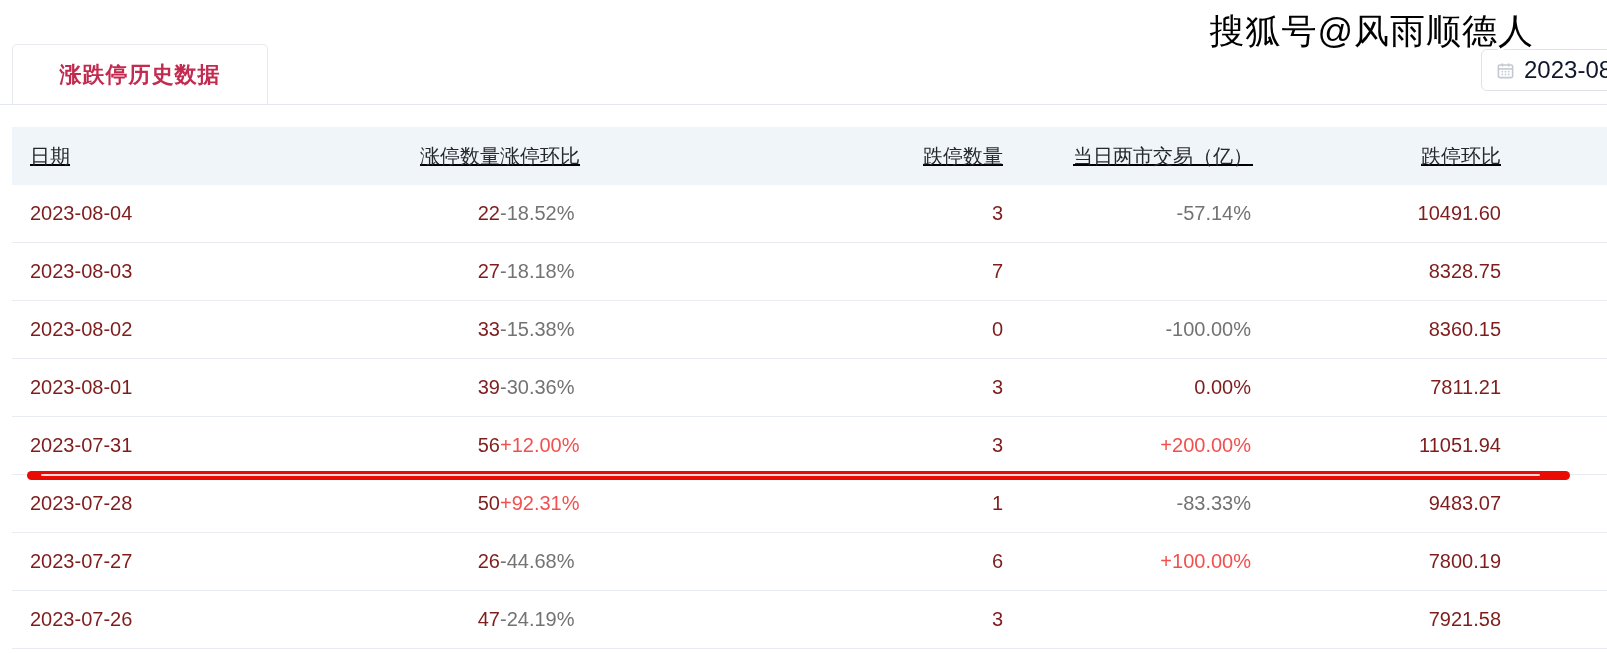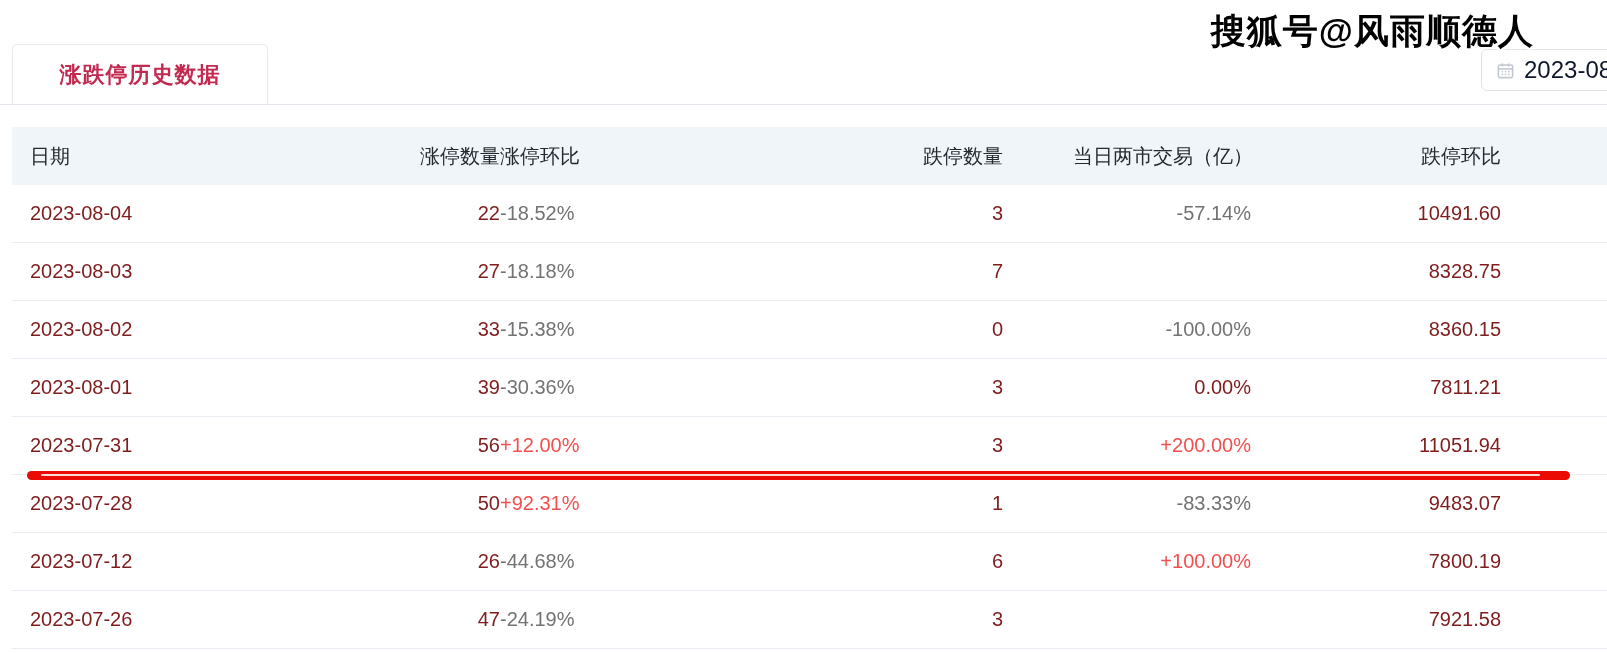--- a/index.html
+++ b/index.html
@@ -55,21 +55,21 @@
     font-size: 24px;
   }
   .cal-icon { width: 19px; height: 19px; display: block; }
 
   
   .watermark {
     position: absolute;
     top: 8px;
     right: 73px;
     font-size: 35px;
-    font-weight: 700;
+    font-weight: 400;
     color: #000000;
     letter-spacing: 1px;
     z-index: 5;
     text-shadow:
       -2px -2px 0 #fff, 2px -2px 0 #fff,
       -2px  2px 0 #fff, 2px  2px 0 #fff,
        0   -2px 0 #fff, 0    2px 0 #fff,
       -2px  0   0 #fff, 2px  0   0 #fff;
     white-space: nowrap;
   }
@@ -80,20 +80,21 @@
     left: 12px; top: 127px;
     width: 1595px;
   }
   .tr {
     display: flex;
     height: 58px;
     align-items: center;
   }
   .tr.head {
     background: #f0f5fa;
+    text-decoration: underline;
   }
   .tr.body-row {
     border-bottom: 1px solid #e9edf3;
   }
   .td {
     font-size: 20px;
     color: #7f1d1d;
     white-space: nowrap;
   }
   .head .td { color: #24292f; font-weight: 400; }
@@ -206,21 +207,21 @@
       </div>
       <div class="tr body-row">
         <div class="td c0">2023-07-28</div>
         <div class="td c1">50</div>
         <div class="td c2 up">+92.31%</div>
         <div class="td c3">1</div>
         <div class="td c4 down">-83.33%</div>
         <div class="td c5">9483.07</div>
       </div>
       <div class="tr body-row">
-        <div class="td c0">2023-07-12</div>
+        <div class="td c0">2023-07-27</div>
         <div class="td c1">26</div>
         <div class="td c2 down">-44.68%</div>
         <div class="td c3">6</div>
         <div class="td c4 up">+100.00%</div>
         <div class="td c5">7800.19</div>
       </div>
       <div class="tr body-row">
         <div class="td c0">2023-07-26</div>
         <div class="td c1">47</div>
         <div class="td c2 down">-24.19%</div>

